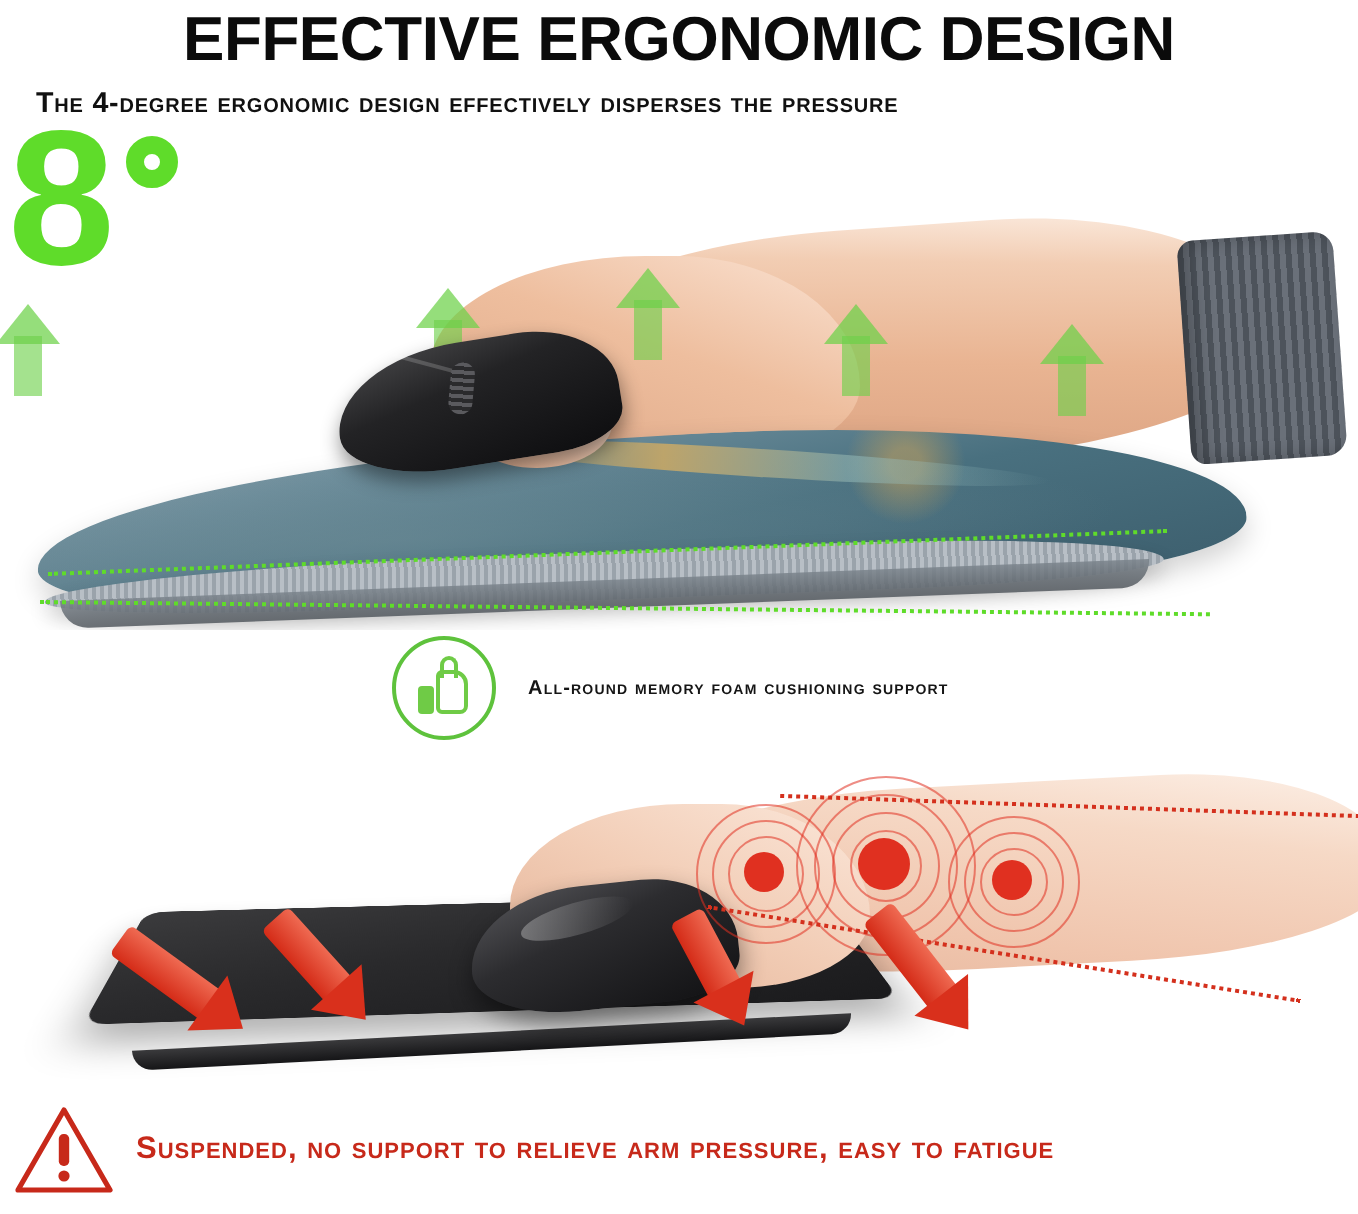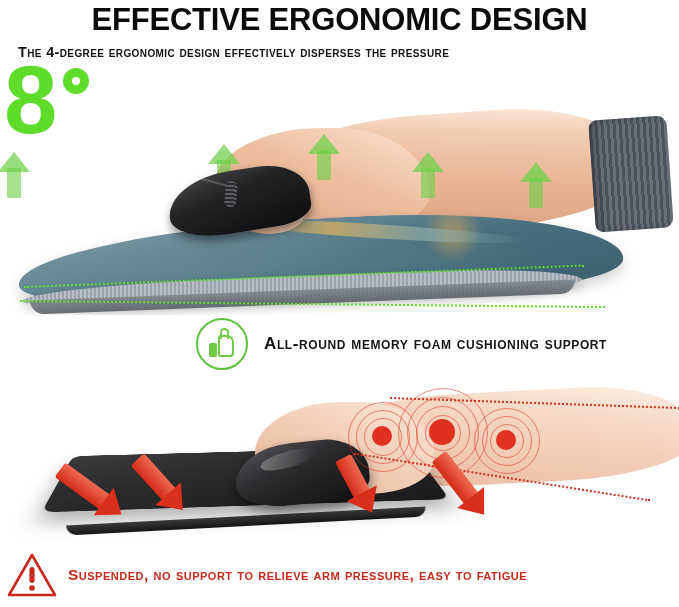--- a/index.html
+++ b/index.html
@@ -125,21 +125,21 @@
   .thumb .pad-sq{position:absolute;left:0;bottom:0;width:8px;height:14px;background:#6fcb46;border-radius:2px;}
   .thumb .glove{
     position:absolute;left:9px;bottom:0;width:16px;height:22px;
     border:2.2px solid #6fcb46;border-radius:3px 7px 4px 3px;box-sizing:border-box;
   }
   .thumb .up{
     position:absolute;left:11px;top:-3px;width:9px;height:11px;
     border:2.2px solid #6fcb46;border-bottom:none;border-radius:5px 5px 0 0;box-sizing:border-box;
   }
   .cap-good-text{
-    margin-left:16px;font-size:17px;font-weight:bold;color:#151515;
+    margin-left:16px;font-size:10px;font-weight:bold;color:#151515;
     font-variant:small-caps;letter-spacing:0.6px;white-space:nowrap;
   }
 
   
   .panel-bot{position:absolute;left:0;top:376px;width:679px;height:180px;overflow:hidden;}
 
   .arm-bot{
     position:absolute;left:300px;top:16px;width:392px;height:92px;
     background:linear-gradient(190deg,#fdf2ea 0%,#f6d9c6 30%,#f0c5ad 70%,#e6b69c 100%);
     border-radius:48% 34% 40% 58% / 74% 60% 46% 48%;

